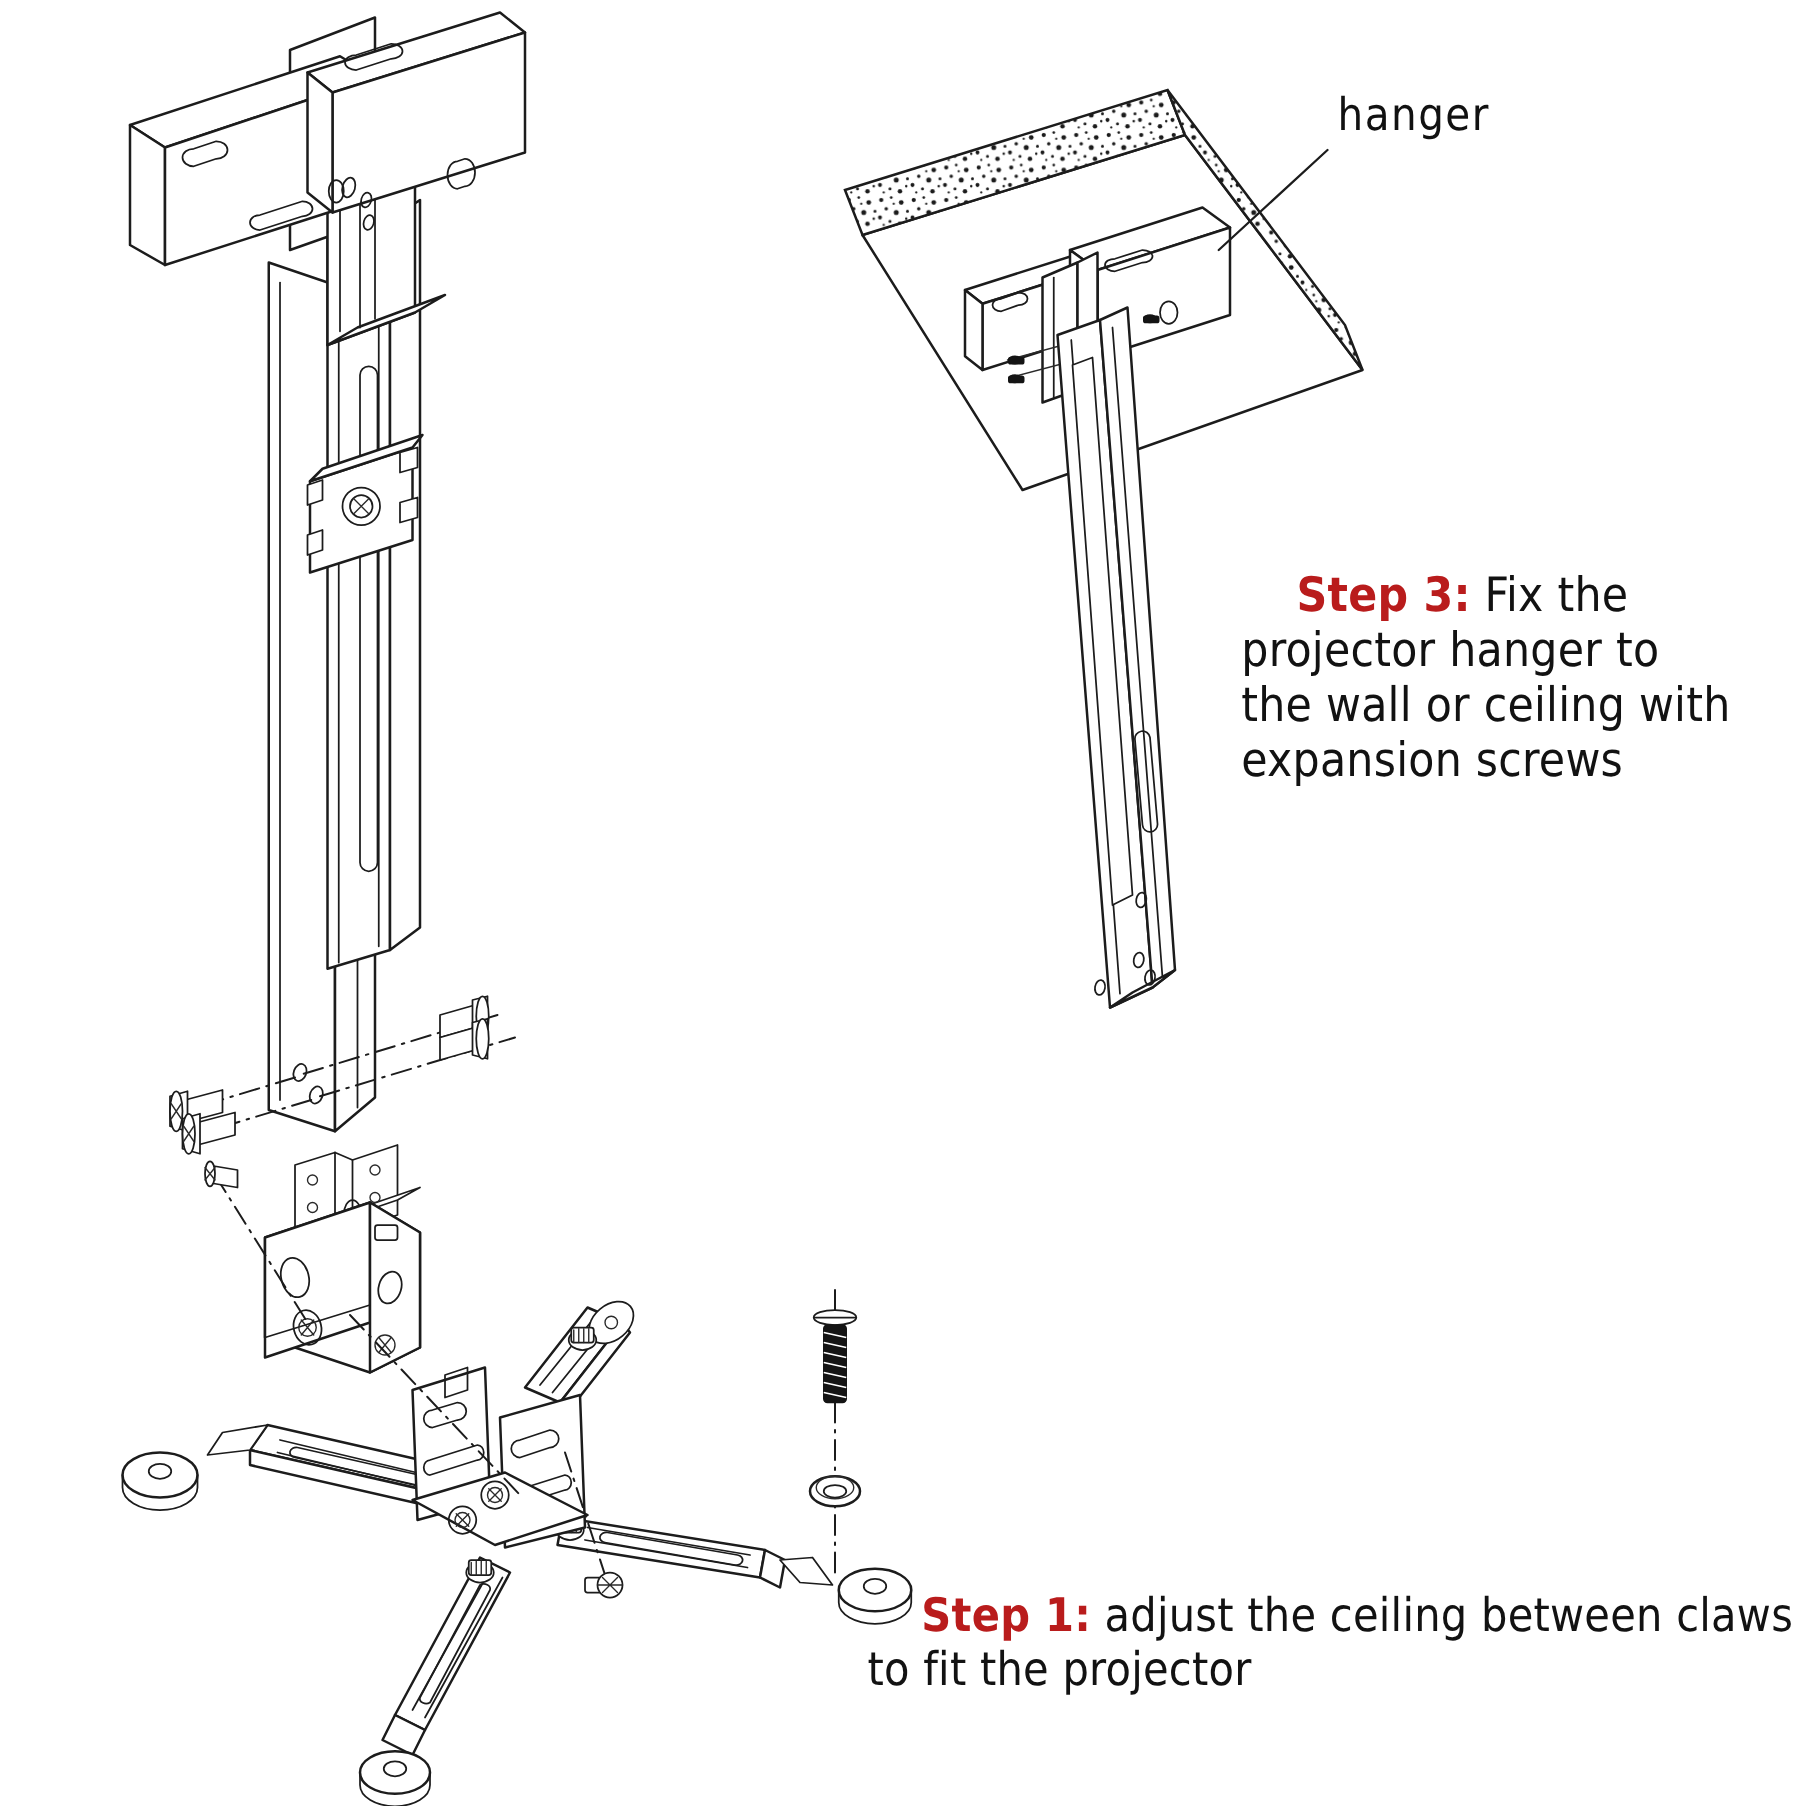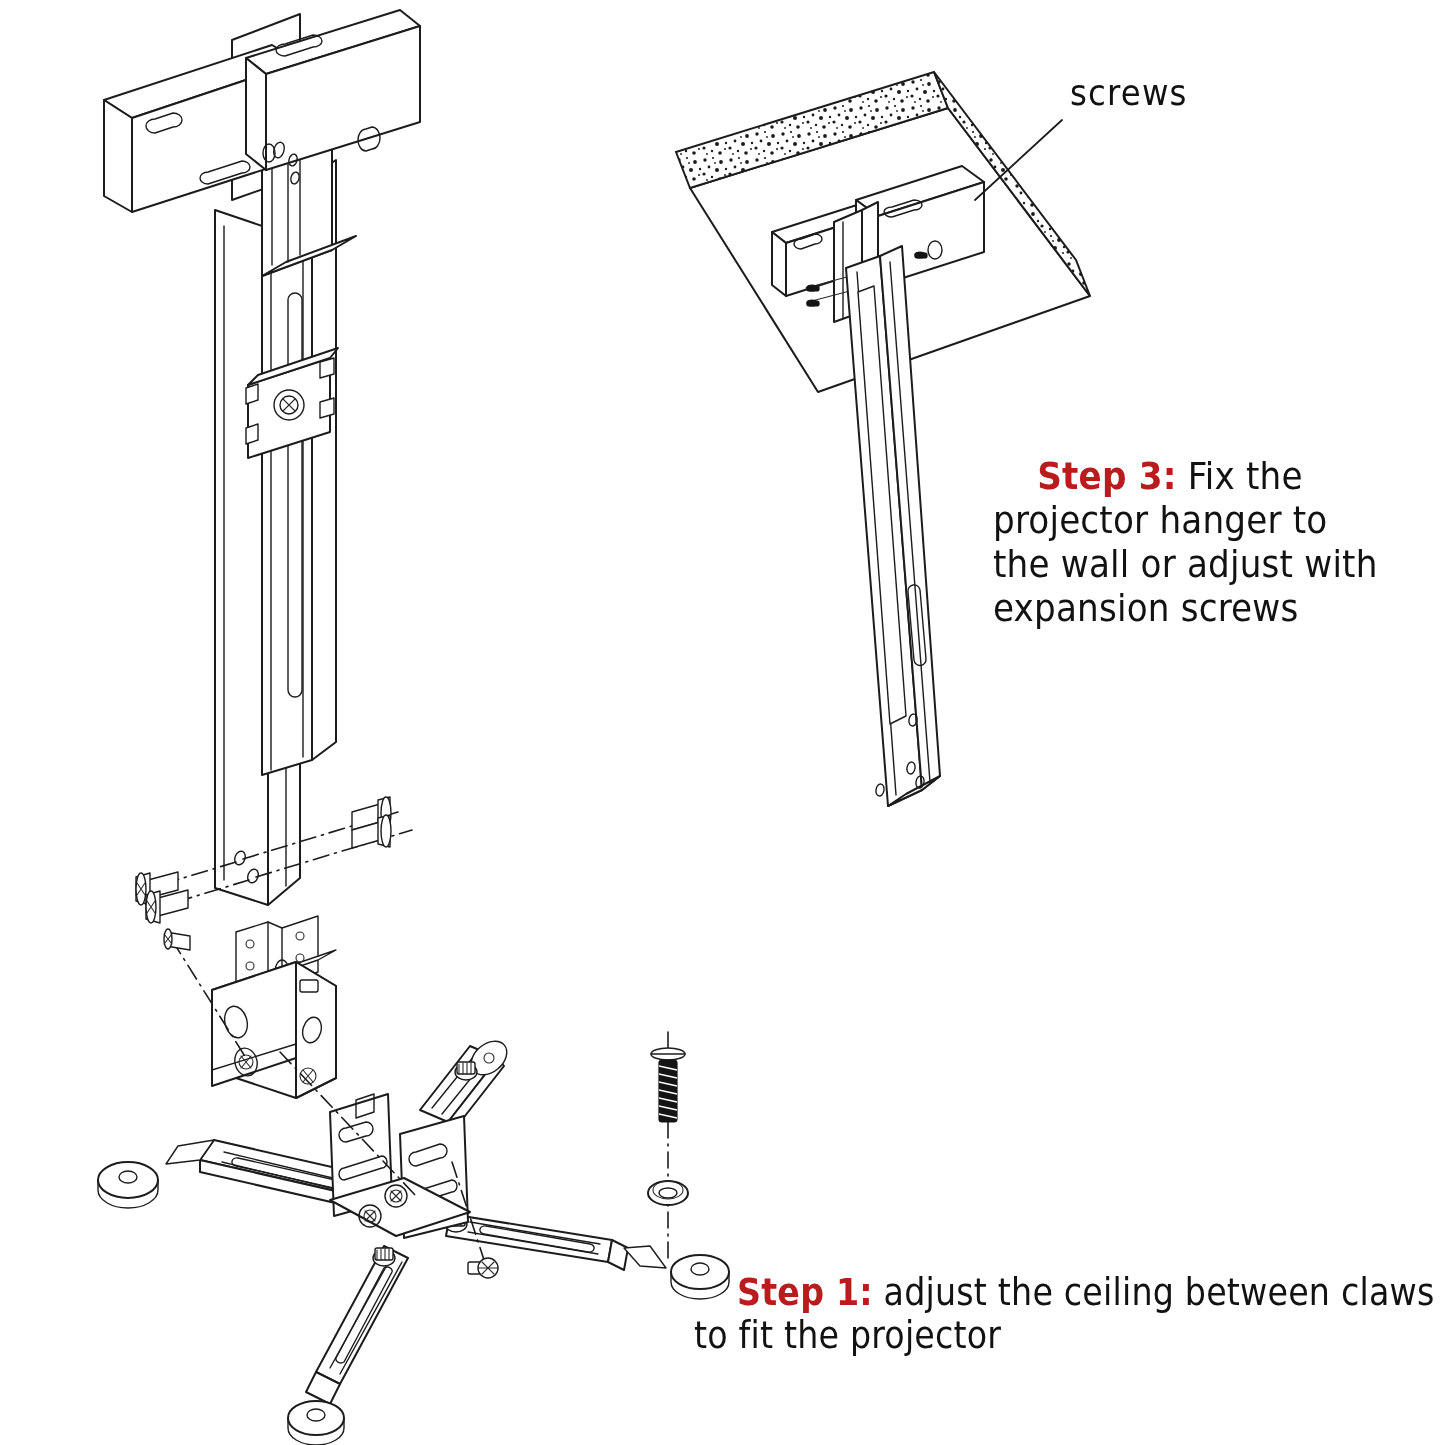--- a/index.html
+++ b/index.html
@@ -427,24 +427,24 @@
 
       <g>
         <ellipse class="face" cx="668" cy="1193" rx="20" ry="12"></ellipse>
         <ellipse class="lw-thin" cx="668" cy="1193" rx="9" ry="5"></ellipse>
         <ellipse class="lw-hair" cx="668" cy="1190" rx="15" ry="9"></ellipse>
       </g>
     </g>
 
   </svg>
 
-  <div class="caption" id="cap-ceiling">screws</div>
+  <div class="caption" id="cap-ceiling">hanger</div>
 
   <div class="caption" id="cap-step3">
-    <span class="step-tag">Step 3:</span><span class="body-text"> Fix the projector hanger to the wall or adjust with expansion screws</span>
+    <span class="step-tag">Step 3:</span><span class="body-text"> Fix the projector hanger to the wall or ceiling with expansion screws</span>
   </div>
 
 
   <div class="caption" id="cap-step1">
     <span class="step-tag">Step 1:</span><span class="body-text"> adjust the ceiling between claws to fit the projector</span>
   </div>
 
 </div>
 
 </body></html>

